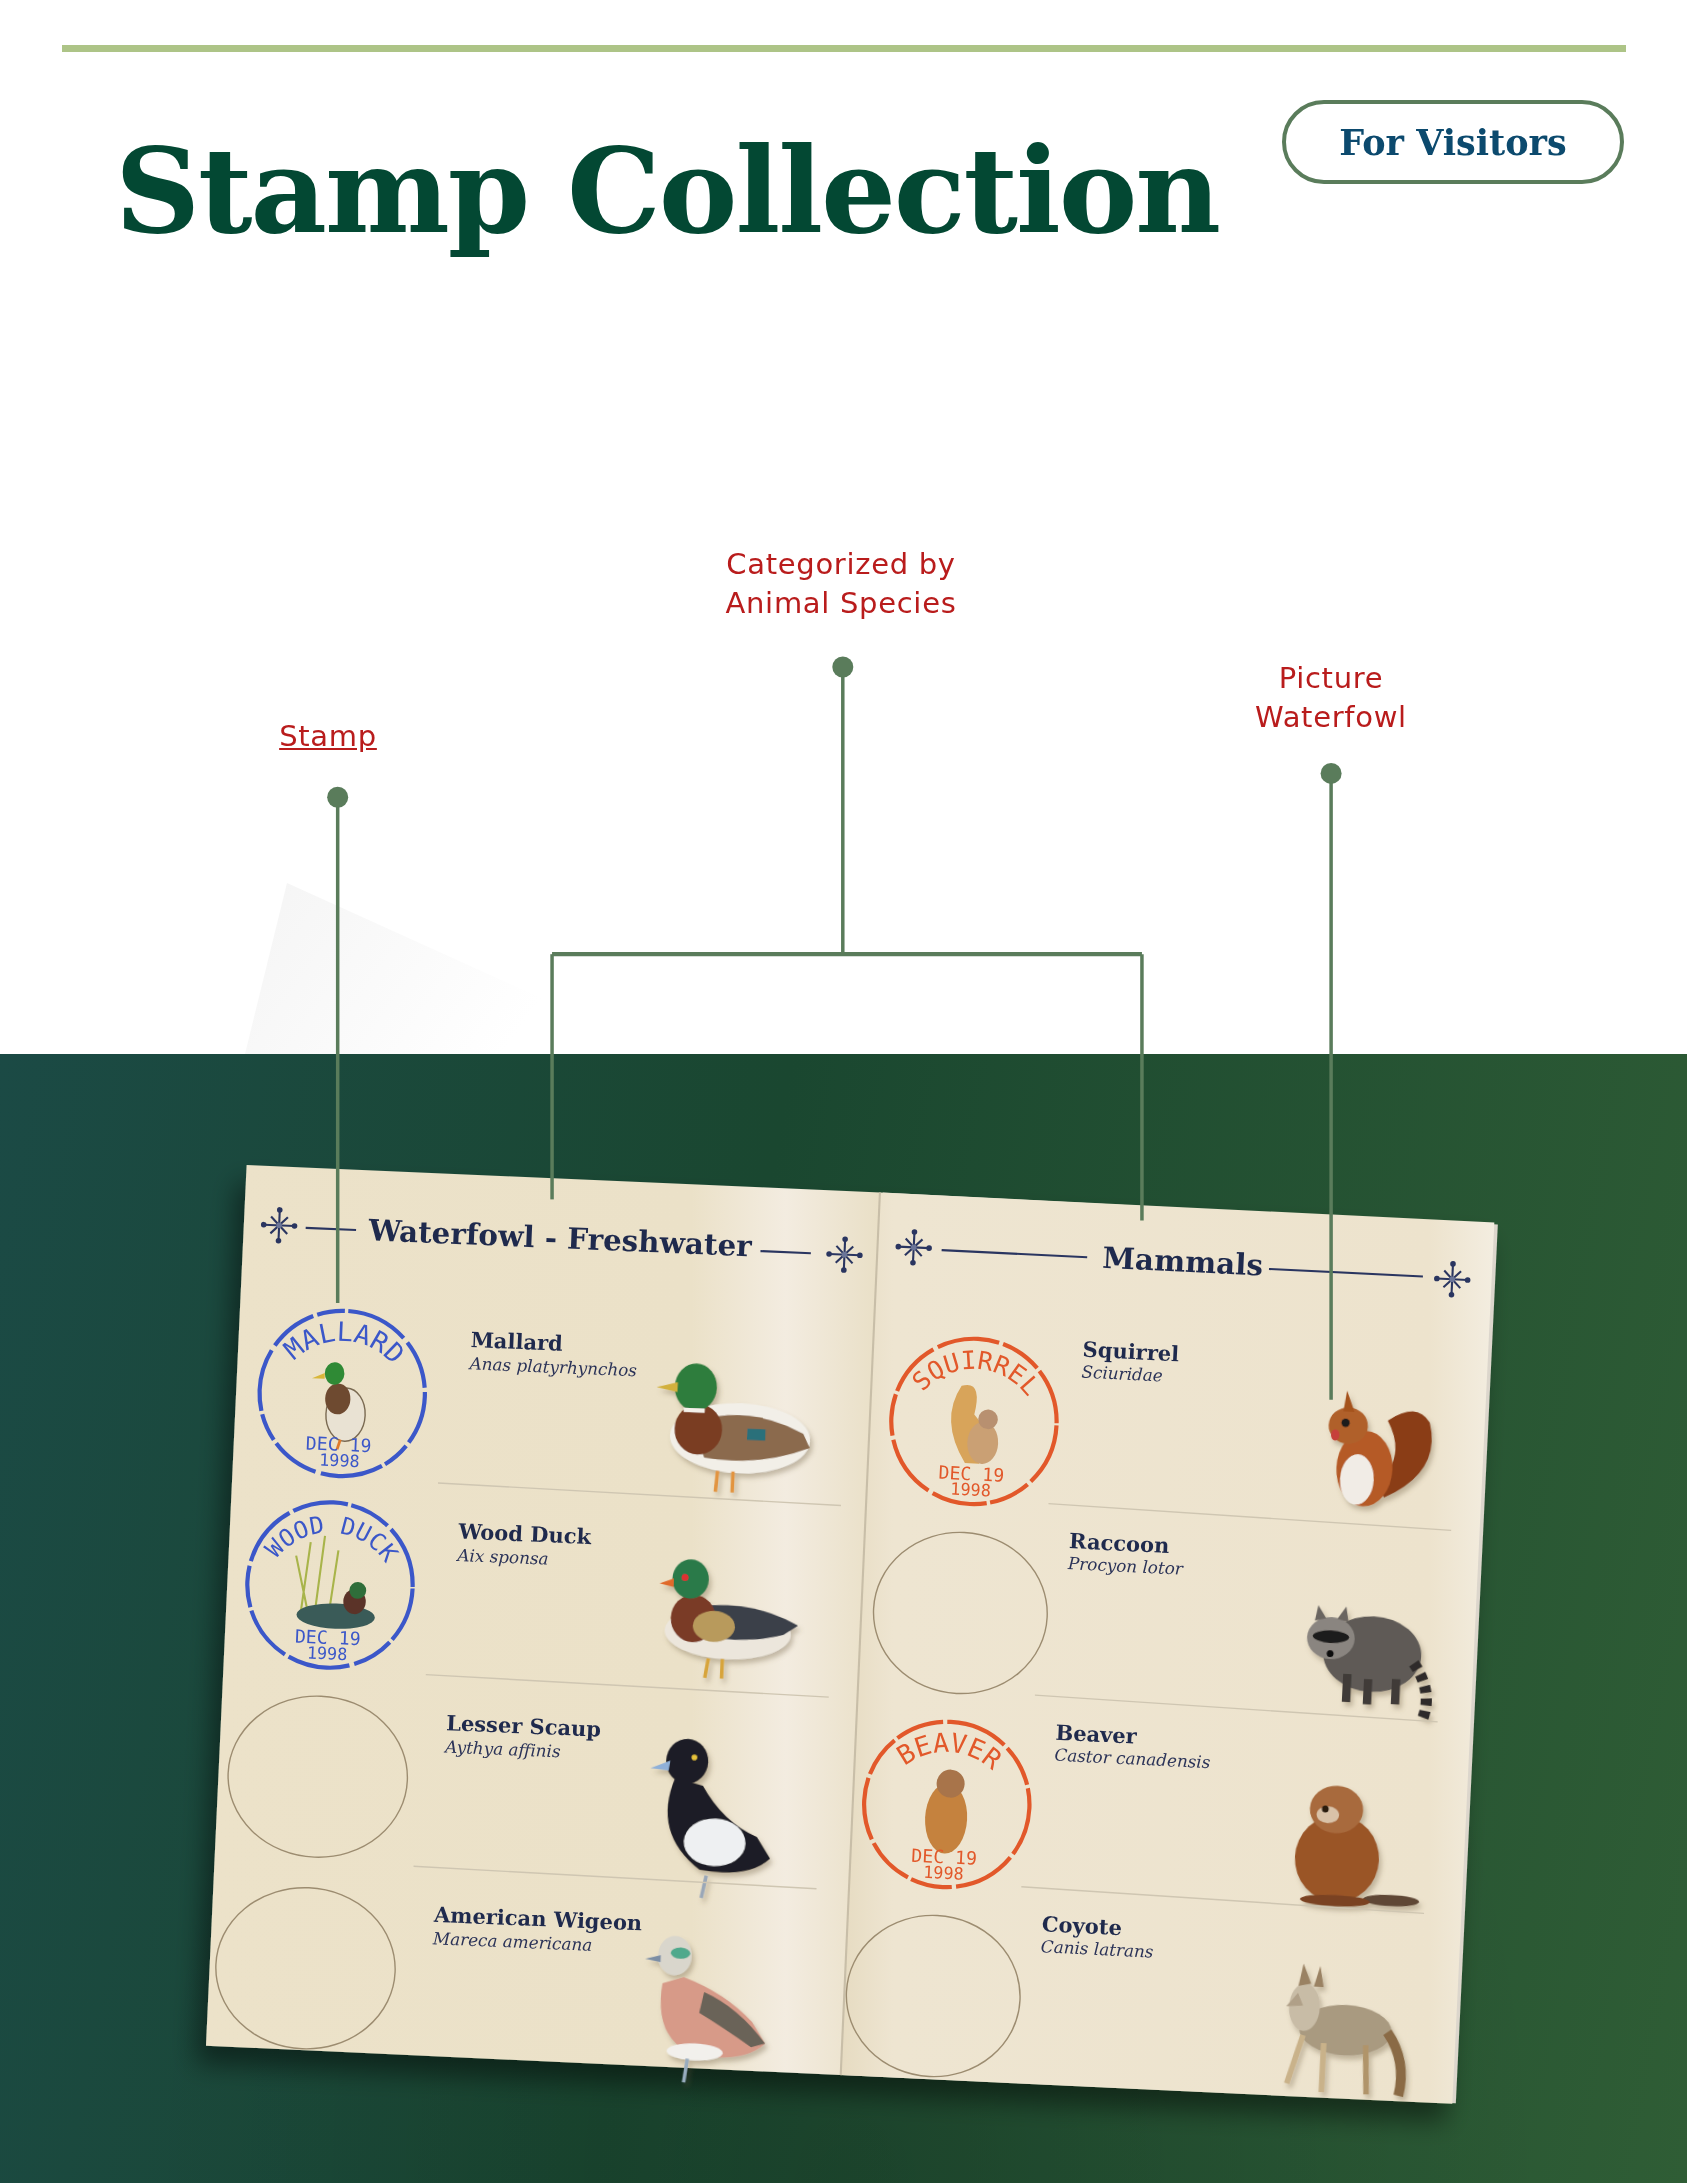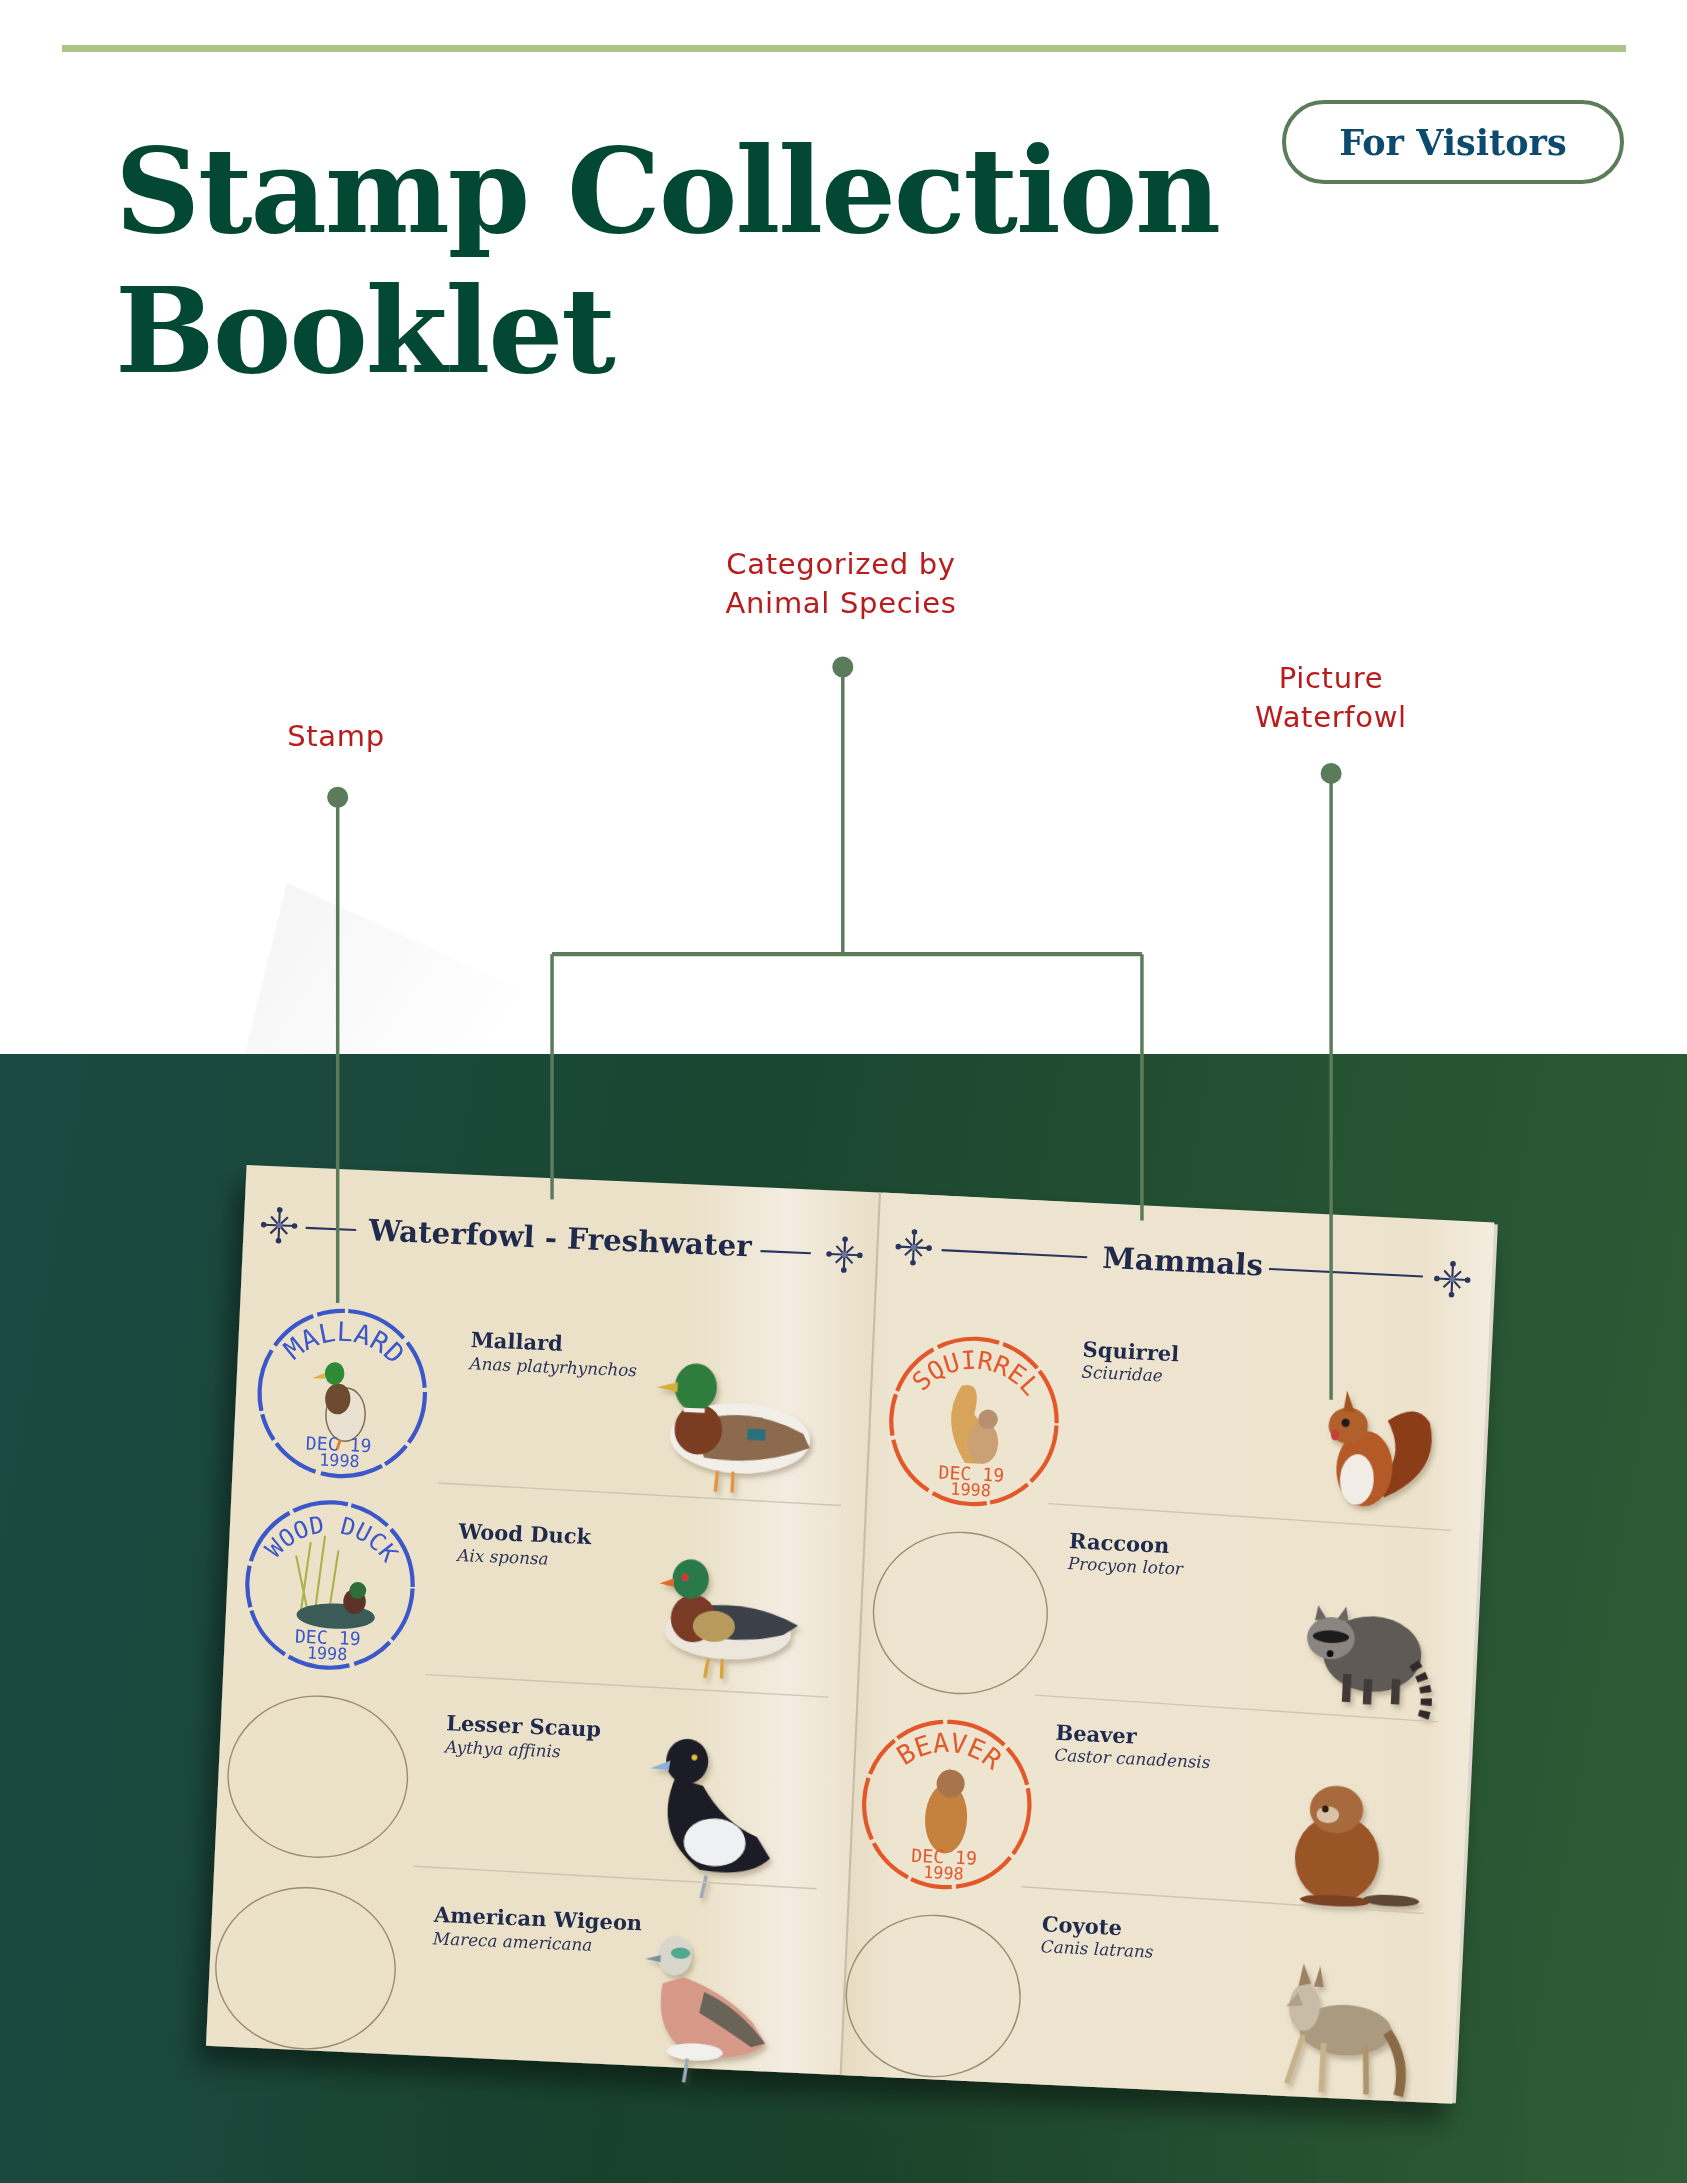--- a/index.html
+++ b/index.html
@@ -2,39 +2,38 @@
 <html style="font-size:11.2px"><head>
 <meta charset="utf-8">
 <style>
   html, body { margin: 0; padding: 0; background: #ffffff; }
   body { width: 1687px; height: 2183px; position: relative; overflow: hidden; font-family: "DejaVu Serif", serif; }
   .abs { position: absolute; }
   .top-rule { left: 62px; top: 45px; width: 1564px; height: 7px; background: #adc487; }
   .title { left: 99px; top: 105px; margin: 16px; font-family: "DejaVu Serif", serif; font-weight: 700; color: #034833; font-size: 118px; line-height: 140px; letter-spacing: -2.1px; }
   .pill { left: 1282px; top: 100px; width: 342px; height: 84px; box-sizing: border-box; border: 4.2px solid #5a7c5b; border-radius: 42px; display: flex; align-items: center; justify-content: center; color: #0c4a6e; font-family: "DejaVu Serif", serif; font-weight: 700; font-size: 35px; background: #fff; cursor: pointer; }
   .callout-label { font-family: "DejaVu Sans", sans-serif; color: #b91c1c; font-size: 29px; line-height: 39px; text-align: center; letter-spacing: 0.7px; }
-  .lbl-stamp { left: 266px; top: 717px; width: 140px; }
+  .lbl-stamp { left: 258px; top: 717px; width: 140px; text-decoration: underline; }
   .lbl-cat { left: 673px; top: 545px; width: 336px; }
   .lbl-pic { left: 1205px; top: 659px; width: 252px; }
   .band { left: 0; top: 1054px; width: 1687px; height: 1129px; background: linear-gradient(100deg, #1b4a45 0%, #1a4730 42%, #2f5d35 100%); }
   .band-shadow { left: 0; top: 1054px; width: 1687px; height: 1129px; background: radial-gradient(ellipse at 50% 100%, rgba(0,0,0,0.12), rgba(0,0,0,0) 60%); }
   .ghost { left: 245px; top: 883px; width: 420px; height: 171px; background: linear-gradient(125deg, rgba(240,240,240,0.7), rgba(255,255,255,0) 70%); clip-path: polygon(10% 0, 100% 100%, 0 100%); }
   svg.overlay { position: absolute; left: 0; top: 0; }
   .page-text-title { font-family: "DejaVu Serif", serif; font-weight: 700; fill: #1f2a4d; }
   .sp-name { font-family: "DejaVu Serif", serif; font-weight: 700; fill: #1f2a4d; }
   .sp-sci { font-family: "DejaVu Serif", serif; font-style: italic; fill: #2b3358; }
   .stamp-ring-text { font-family: "DejaVu Sans Mono", monospace; font-weight: 400; }
 </style>
 </head>
 <body>
 
 <div class="abs top-rule"></div>
 <h1 class="abs title">
   <span>Stamp Collection</span><br>
-  <span>Booklet</span>
 </h1>
 <div class="abs pill">For Visitors</div>
 
 <div class="abs callout-label lbl-stamp">Stamp</div>
 <div class="abs callout-label lbl-cat">
   <span>Categorized by</span><br>
   <span>Animal Species</span>
 </div>
 <div class="abs callout-label lbl-pic">
   <span>Picture</span><br>

